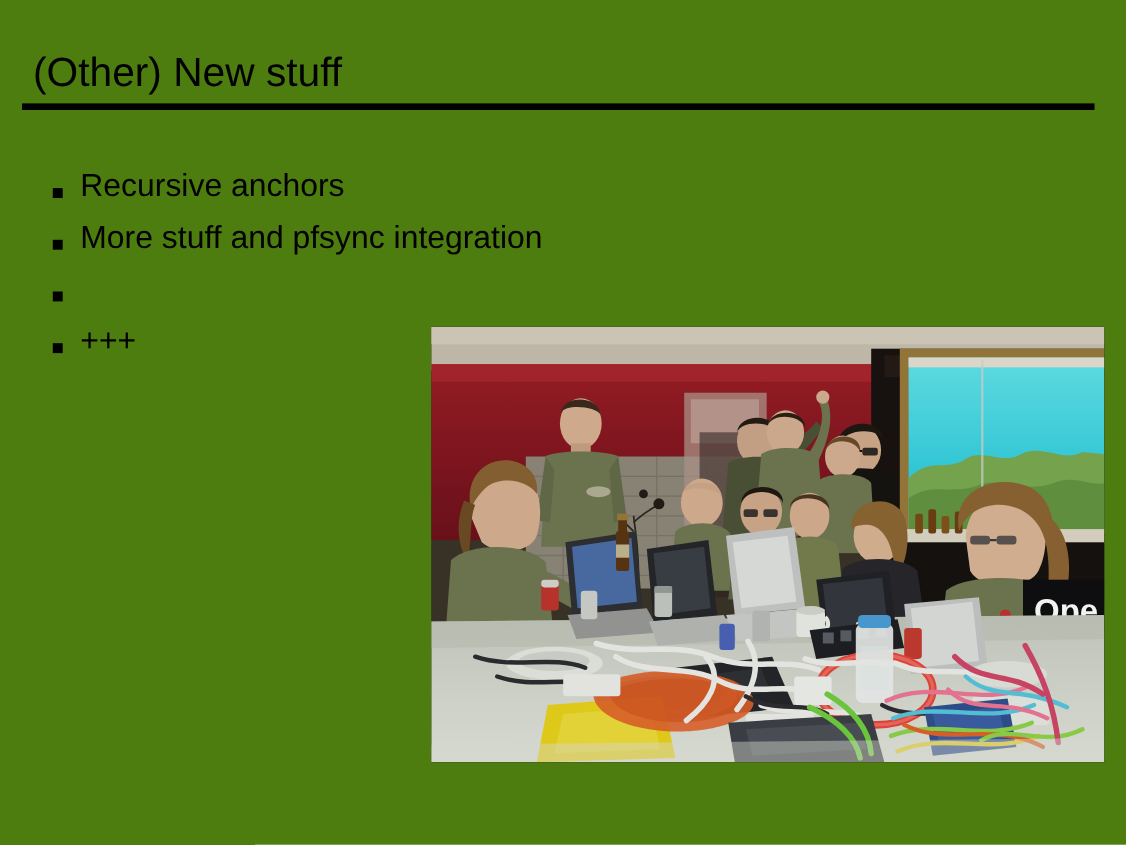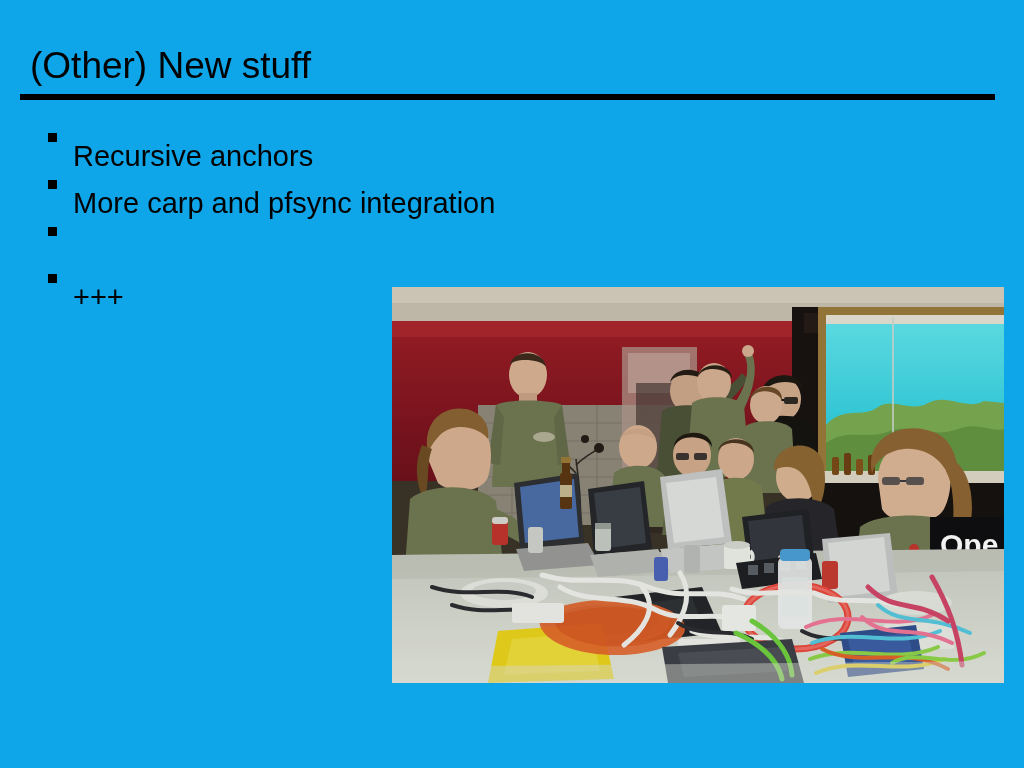--- a/index.html
+++ b/index.html
@@ -11,21 +11,21 @@
     background: #f6faf6;
     font-family: "Liberation Sans", sans-serif;
     color: #000;
     position: relative;
   }
   .slide {
     position: absolute;
     inset: 0;
     width: 1024px;
     height: 768px;
-    background: #0ea5e9;
+    background: #4d7c0f;
   }
   .slide-title {
     position: absolute;
     left: 30px;
     top: 44px;
     font-size: 37px;
     line-height: 44px;
     font-weight: 400;
     letter-spacing: 0px;
     color: #000;
@@ -40,21 +40,21 @@
     background: #000;
   }
   .bullet-list {
     position: absolute;
     left: 48px;
     top: 139px;
     width: 620px;
   }
   .bullet-item {
     display: flex;
-    align-items: flex-start;
+    align-items: flex-end;
     height: 47px;
   }
   .bullet-marker {
     width: 9px;
     height: 9px;
     background: #000;
     flex: 0 0 9px;
     position: relative;
     top: -6px;
     margin-right: 16px;
@@ -63,21 +63,21 @@
     font-size: 29px;
     line-height: 34px;
     color: #000;
     white-space: nowrap;
   }
 
   
   .photo {
     position: absolute;
     left: 392px;
-    top: 287px;
+    top: 297px;
     width: 612px;
     height: 396px;
     overflow: hidden;
     background: #3a3228;
   }
   .photo svg { display: block; width: 612px; height: 396px; }
 </style>
 </head>
 <body>
 
@@ -87,21 +87,21 @@
 
   <div class="title-rule"></div>
 
   <div class="bullet-list">
     <div class="bullet-item">
       <span class="bullet-marker"></span>
       <span class="bullet-text">Recursive anchors</span>
     </div>
     <div class="bullet-item">
       <span class="bullet-marker"></span>
-      <span class="bullet-text">More carp and pfsync integration</span>
+      <span class="bullet-text">More stuff and pfsync integration</span>
     </div>
     <div class="bullet-item">
       <span class="bullet-marker"></span>
     </div>
     <div class="bullet-item">
       <span class="bullet-marker"></span>
       <span class="bullet-text">+++</span>
     </div>
   </div>
 

